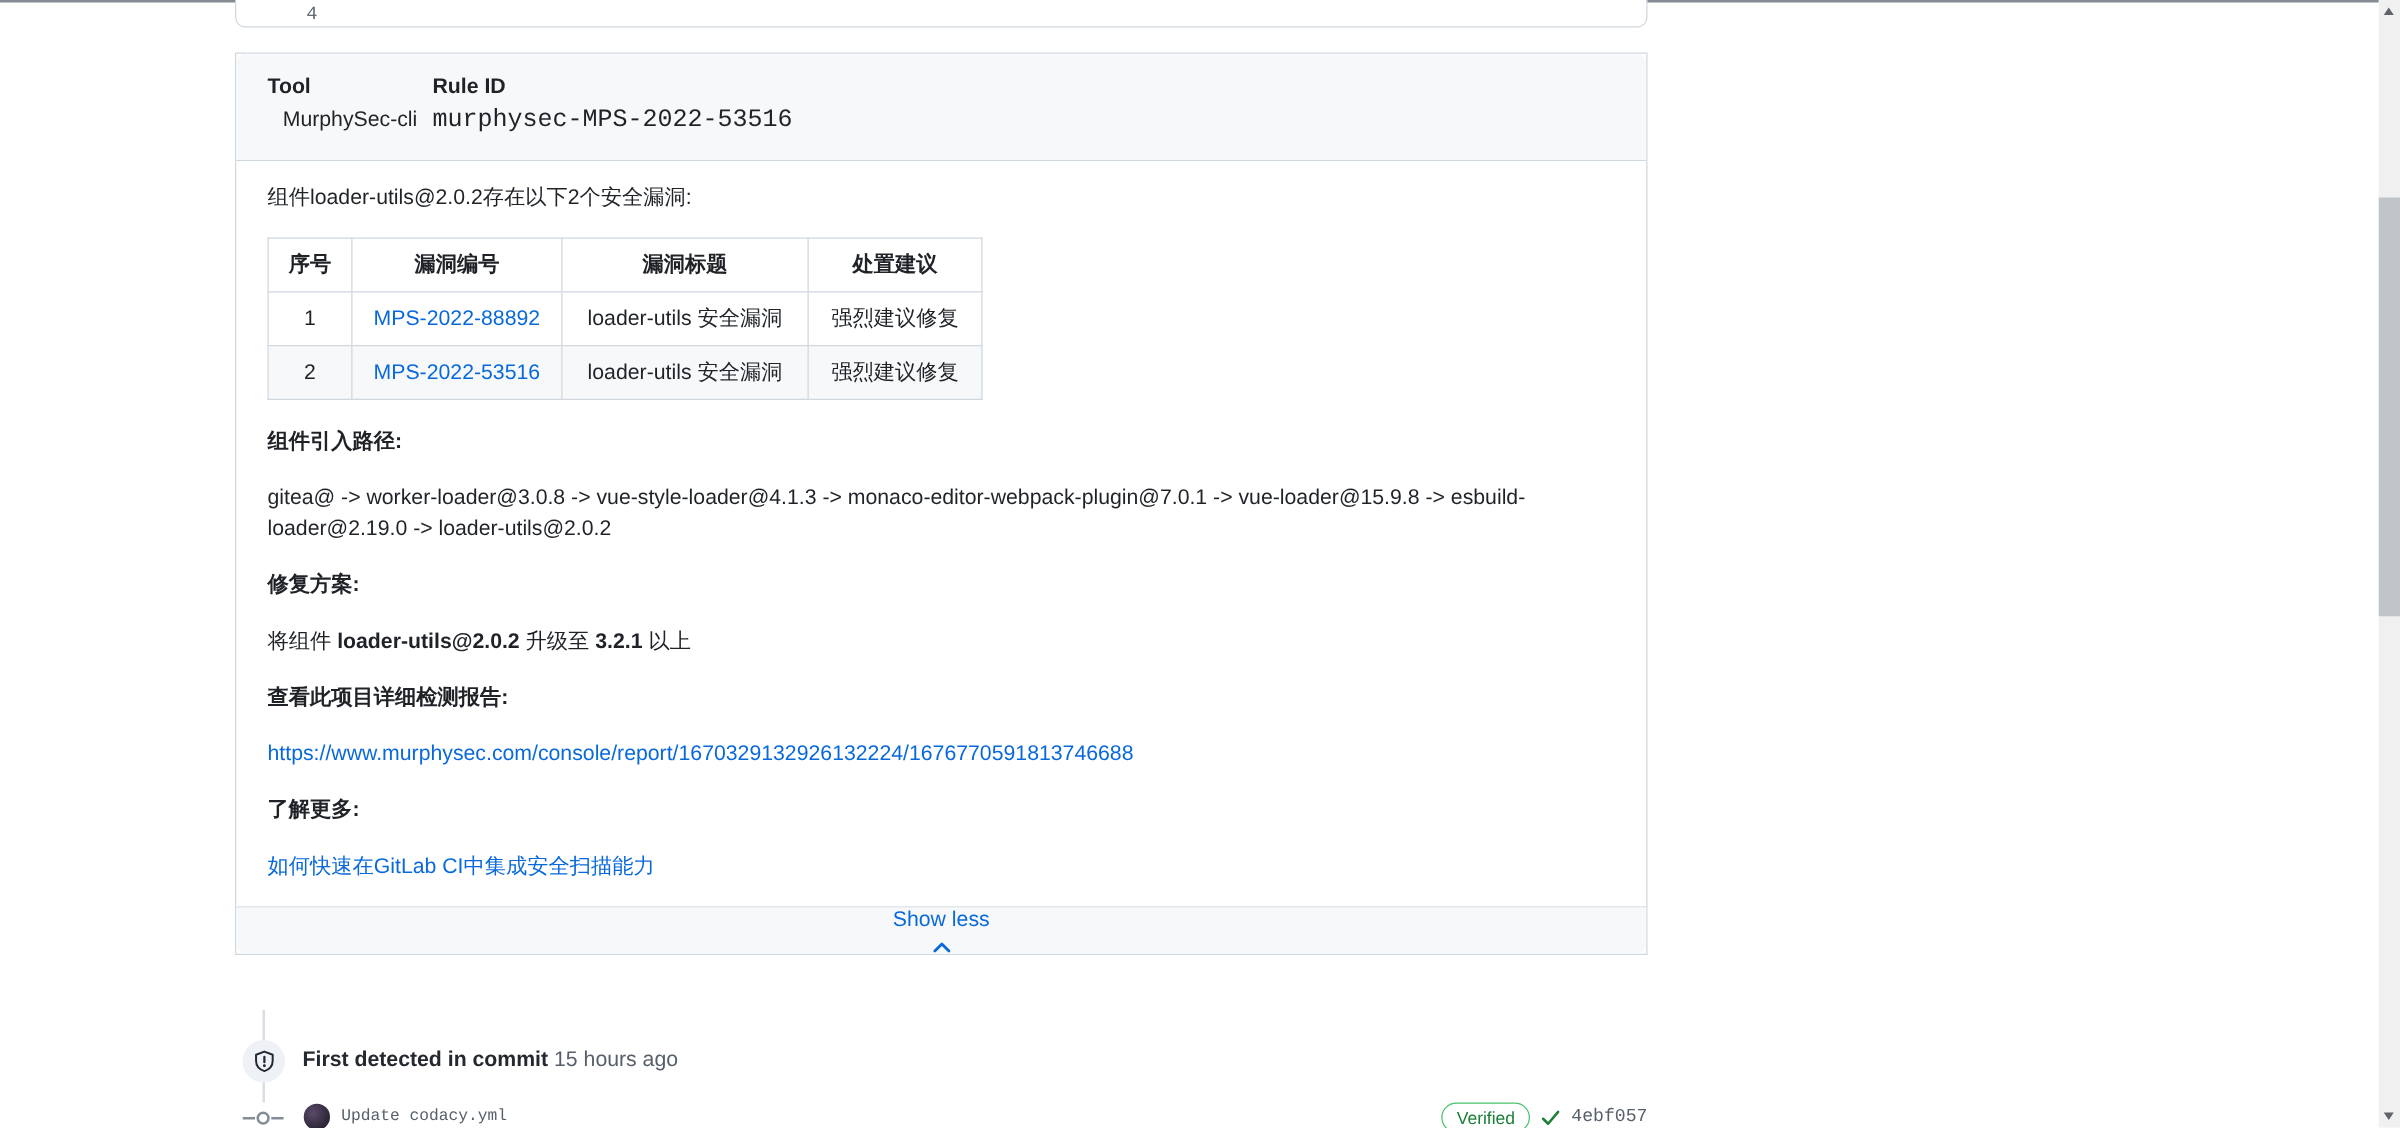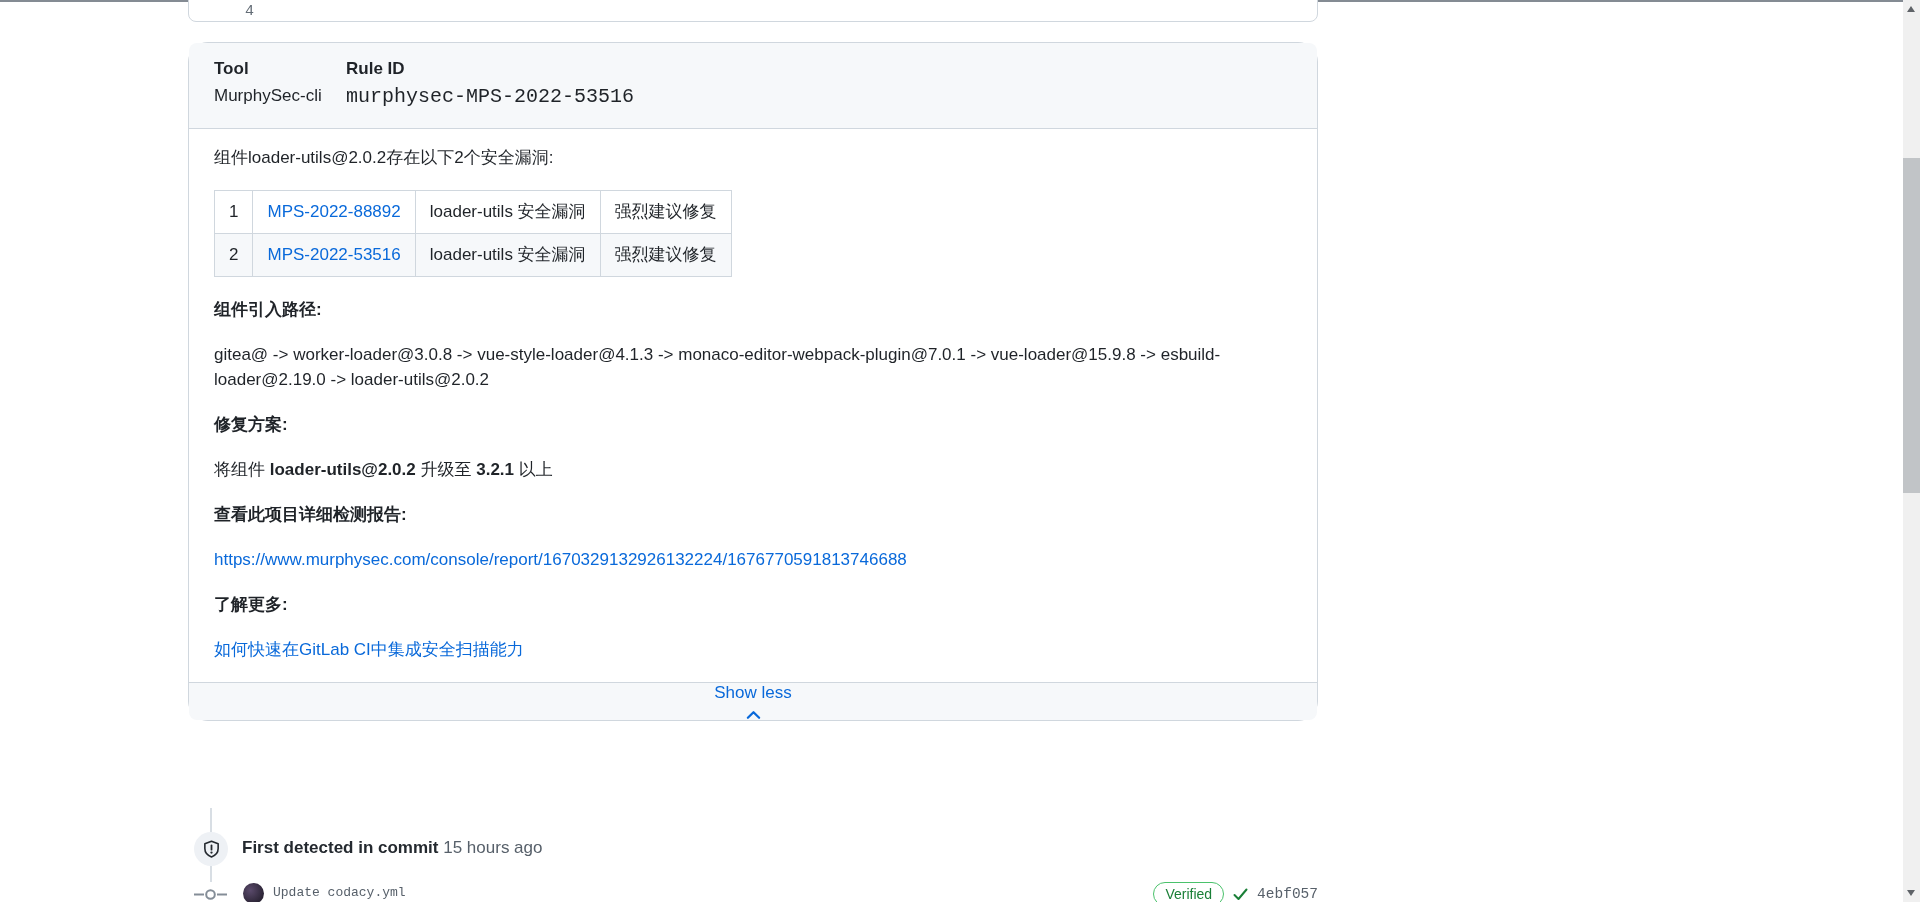--- a/index.html
+++ b/index.html
@@ -8,26 +8,26 @@
   .mono { font-family:"Liberation Mono","DejaVu Sans Mono",monospace; }
 
   
   .top-rule { position:absolute; left:0; top:0; width:1903px; height:2px; background:#848b93; }
   .top-card { position:absolute; left:188px; top:-12px; width:1130px; height:34px;
     border:1px solid #d0d7de; border-radius:0 0 8px 8px; background:#fff; }
   .top-card .lineno { position:absolute; left:56px; top:14px; font-size:15px; color:#636c76; }
 
   
   .card { position:absolute; left:188px; top:42px; width:1130px;
-    border:1px solid #d0d7de; border-radius:20px; background:#fff; }
+    border:1px solid #d0d7de; border-radius:0; background:#fff; }
   .card-header { height:86px; background:#f6f8fa; border-bottom:1px solid #d0d7de;
     border-radius:8px 8px 0 0; display:flex; padding:15px 0 0 25px; }
   .hdr-col1 { width:132px; }
   .hdr-label { font-weight:bold; font-size:17px; line-height:22px; }
-  .hdr-value { font-size:17px; line-height:22px; margin-top:5px; }
+  .hdr-value { font-size:17px; line-height:22px; margin-top:5px;text-align:center; }
   .hdr-value.mono { font-size:20px; line-height:22px; margin-top:6px; }
 
   .card-body { padding:16px 25px 0 25px; font-size:17px; }
   .card-body p { line-height:25px; margin:0 0 20px 0; }
   .card-body h4 { font-size:17px; font-weight:bold; line-height:25px; margin:0 0 20px 0; }
   a { color:#0969da; text-decoration:none; cursor:pointer; }
 
   table.vuln { border-collapse:collapse; margin:0 0 20px 0; font-size:17px; }
   table.vuln th, table.vuln td { border:1px solid #d0d7de; padding:9px 14px;
     line-height:24px; text-align:center; }
@@ -87,20 +87,26 @@
       <div class="hdr-label">Rule ID</div>
       <div class="hdr-value mono">murphysec-MPS-2022-53516</div>
     </div>
   </div>
 
   <div class="card-body">
     <p>组件loader-utils@2.0.2存在以下2个安全漏洞:</p>
 
     <table class="vuln">
       <tbody>
+          <tr>
+        <th class="w1">序号</th>
+        <th class="w2">漏洞编号</th>
+        <th class="w3">漏洞标题</th>
+        <th class="w4">处置建议</th>
+      </tr>
       <tr>
         <td>1</td>
         <td><a>MPS-2022-88892</a></td>
         <td>loader-utils 安全漏洞</td>
         <td>强烈建议修复</td>
       </tr>
       <tr class="striped">
         <td>2</td>
         <td><a>MPS-2022-53516</a></td>
         <td>loader-utils 安全漏洞</td>

